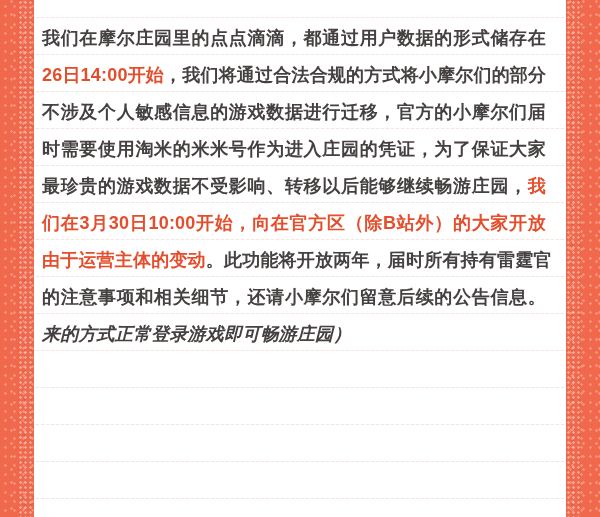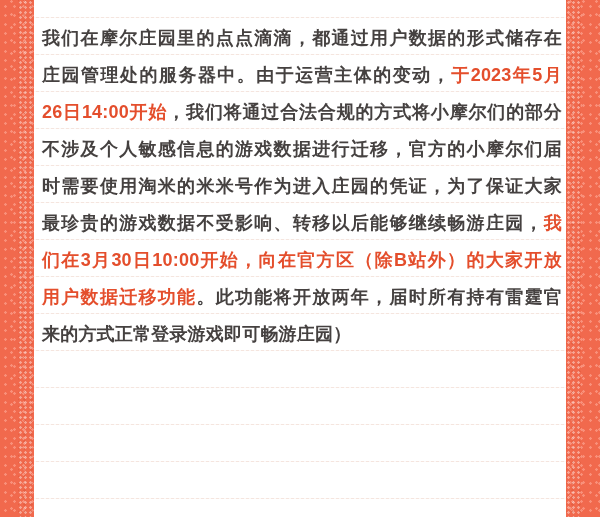--- a/index.html
+++ b/index.html
@@ -50,59 +50,57 @@
         transparent 2px, transparent 5px),
       repeating-linear-gradient(to bottom,
         transparent 0px, transparent 17px,
         var(--rule-line, #F5E5DE) 17px, var(--rule-line, #F5E5DE) 18px,
         transparent 18px, transparent 37px);
   }
 
   .text-block {
     position: absolute;
     left: 8px;
-    right: 4px;
+    right: 20px;
     top: 20px;
   }
   .line {
     height: 37px;
     line-height: 37px;
     font-size: 18px;
     font-weight: 600;
     color: var(--text-dark, #454140);
     text-align: justify;
     text-align-last: justify;
     text-justify: inter-character;
     white-space: nowrap;
     letter-spacing: 0.2px;
   }
   .line.short {
     text-align: center;
     text-align-last: left;
+    font-style: italic;
   }
   .seg { color: var(--text-dark, #454140); }
   .seg.hl { color: var(--text-red, #E44E2C); }
 </style>
 </head>
 <body>
 
 <div class="stage">
   <div class="dot-strip left"></div>
   <div class="dot-strip right"></div>
 
   <div class="card">
     <div class="text-block">
 
       <div class="line">
         <span class="seg">我们在摩尔庄园里的点点滴滴，都通过用户数据的形式储存在</span>
       </div>
 
-      <div class="line">
-        <span class="seg">庄园管理处的服务器中。由于运营主体的变动，</span><span class="seg hl">于2023年5月</span>
-      </div>
 
       <div class="line">
         <span class="seg hl">26日14:00开始</span><span class="seg">，我们将通过合法合规的方式将小摩尔们的部分</span>
       </div>
 
       <div class="line">
         <span class="seg">不涉及个人敏感信息的游戏数据进行迁移，官方的小摩尔们届</span>
       </div>
 
       <div class="line">
@@ -111,25 +109,28 @@
 
       <div class="line">
         <span class="seg">最珍贵的游戏数据不受影响、转移以后能够继续畅游庄园，</span><span class="seg hl">我</span>
       </div>
 
       <div class="line">
         <span class="seg hl">们在3月30日10:00开始，向在官方区（除B站外）的大家开放</span>
       </div>
 
       <div class="line">
-        <span class="seg hl">用户数据迁移功能</span><span class="seg">。此功能将开放两年，届时所有持有雷霆官</span>
+        <span class="seg hl">由于运营主体的变动</span><span class="seg">。此功能将开放两年，届时所有持有雷霆官</span>
       </div>
 
 
 
+      <div class="line">
+        <span class="seg">的注意事项和相关细节，还请小摩尔们留意后续的公告信息。</span>
+      </div>
 
 
       <div class="line short">
         <span class="seg">来的方式正常登录游戏即可畅游庄园）</span>
       </div>
 
     </div>
   </div>
 </div>
 

